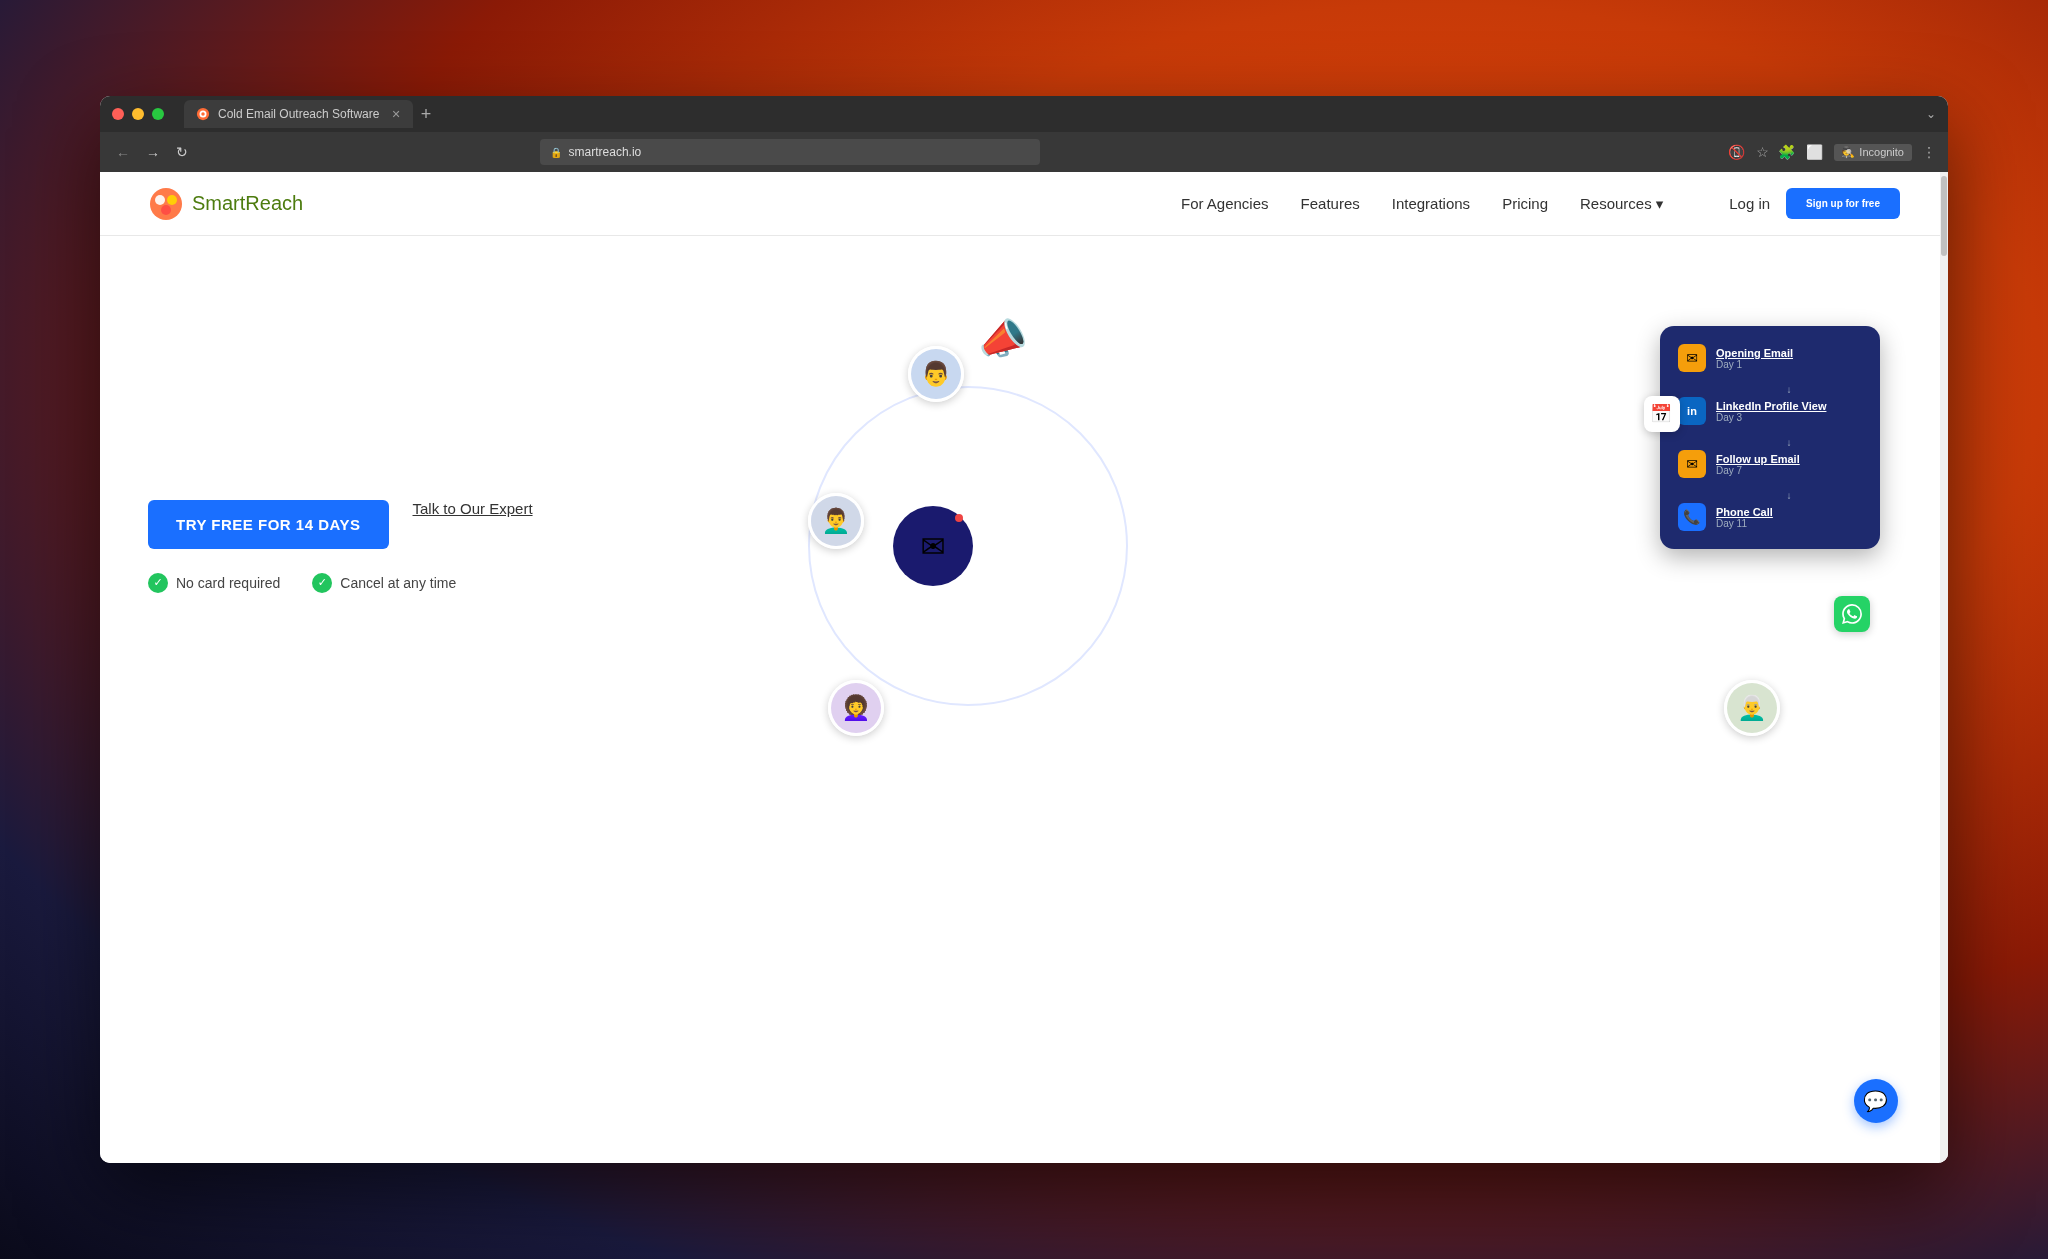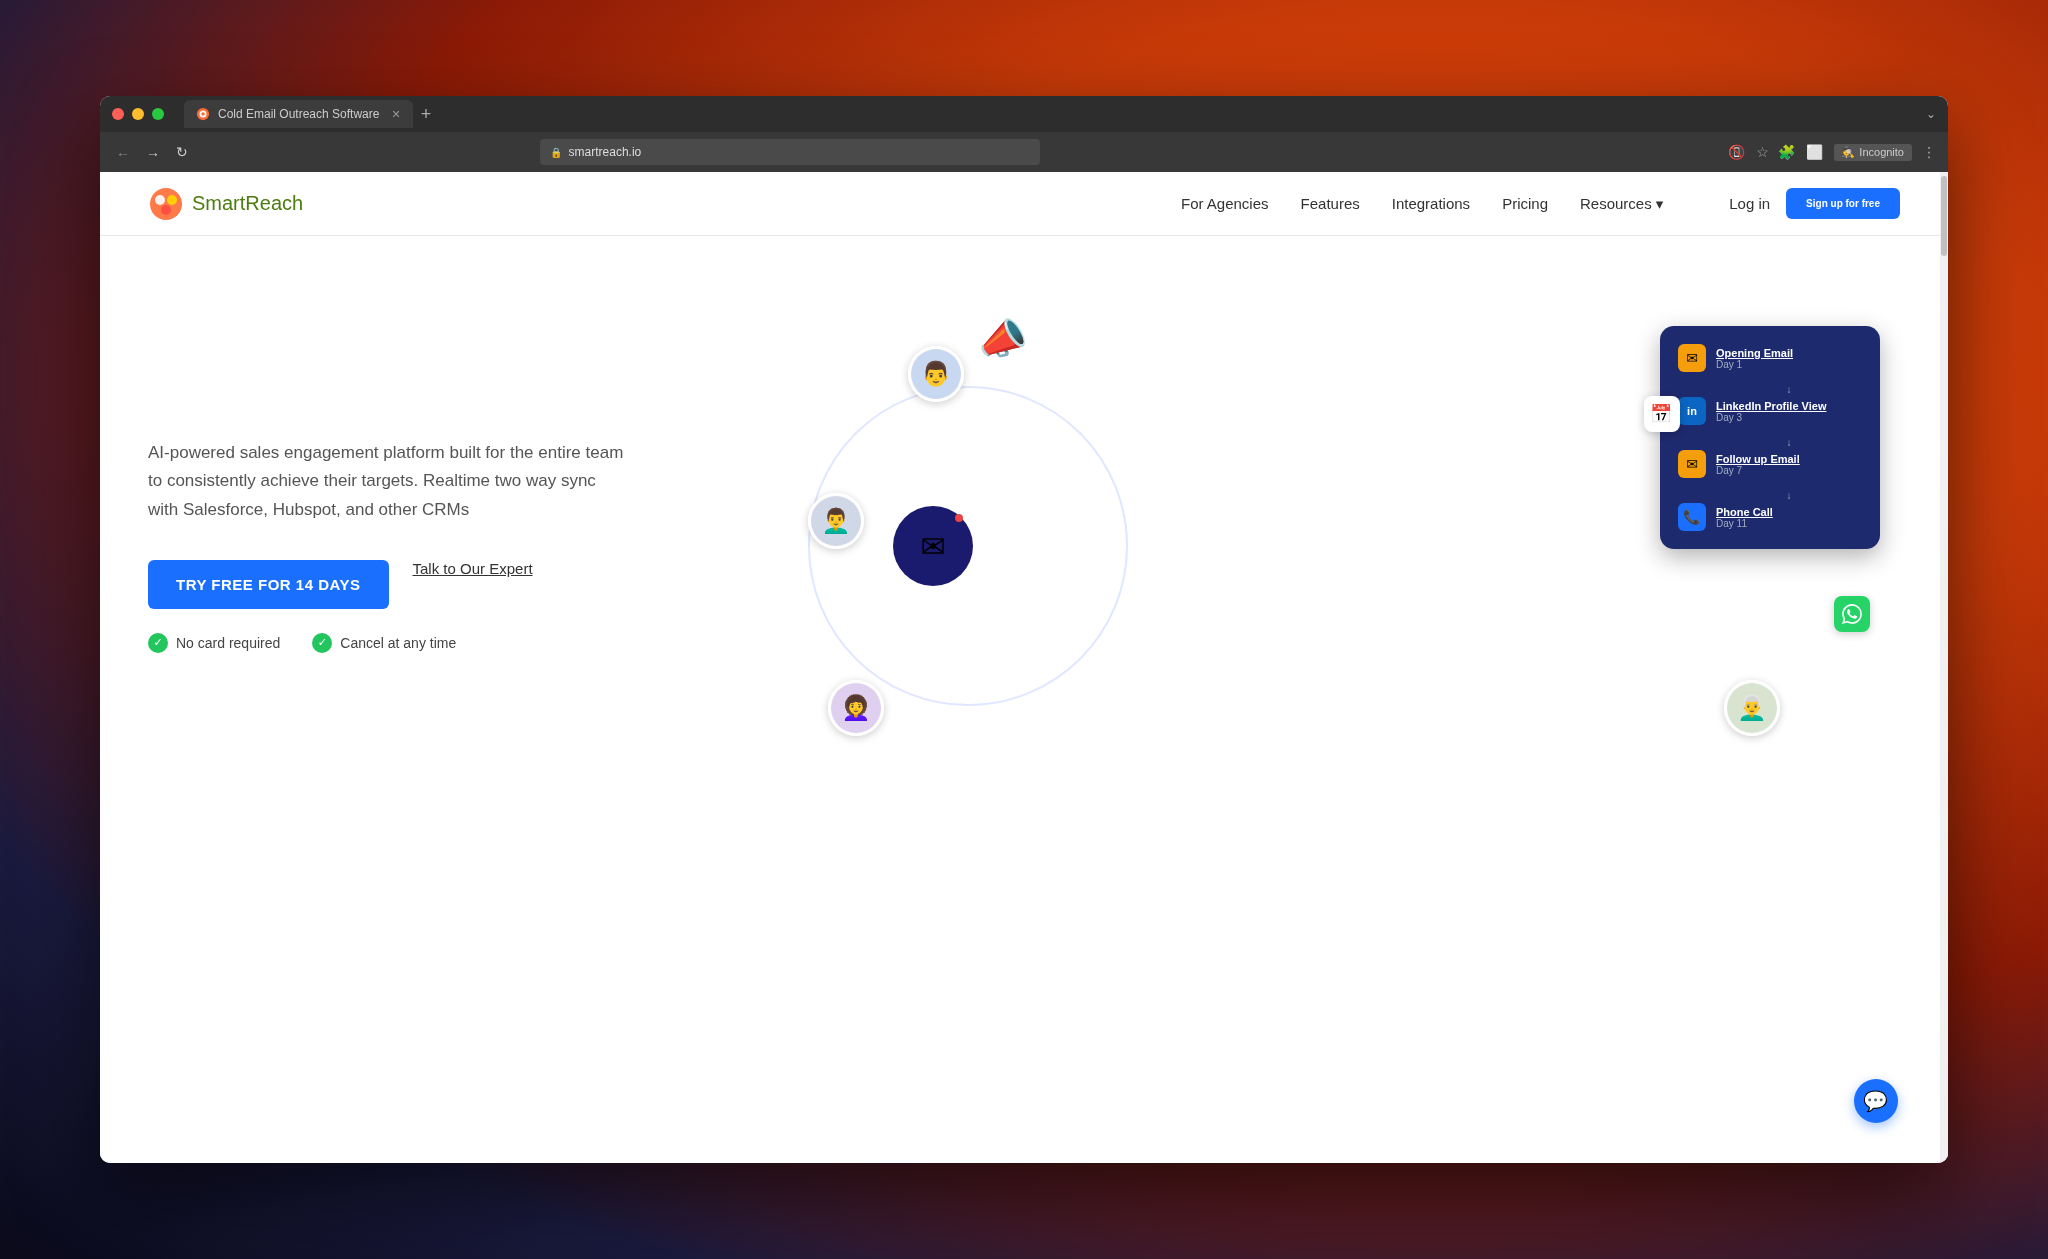--- a/index.html
+++ b/index.html
@@ -564,21 +564,20 @@
       </div>
 
       <div class="nav-actions">
         <button class="login-btn">Log in</button>
         <button class="signup-btn">Sign up for free</button>
       </div>
     </nav>
 
     <section class="hero">
       <div class="hero-left">
-        <p class="hero-desc">AI-powered sales engagement platform built for the entire team to consistently achieve their targets. Realtime two way sync with Salesforce, Hubspot, and other CRMs</p>
         <div class="hero-cta">
           <button class="try-btn">TRY FREE FOR 14 DAYS</button>
           <span class="expert-link">Talk to Our Expert</span>
         </div>
         <div class="hero-badges">
           <div class="badge-item">
             <div class="check-circle">✓</div>
             <span>No card required</span>
           </div>
           <div class="badge-item">

